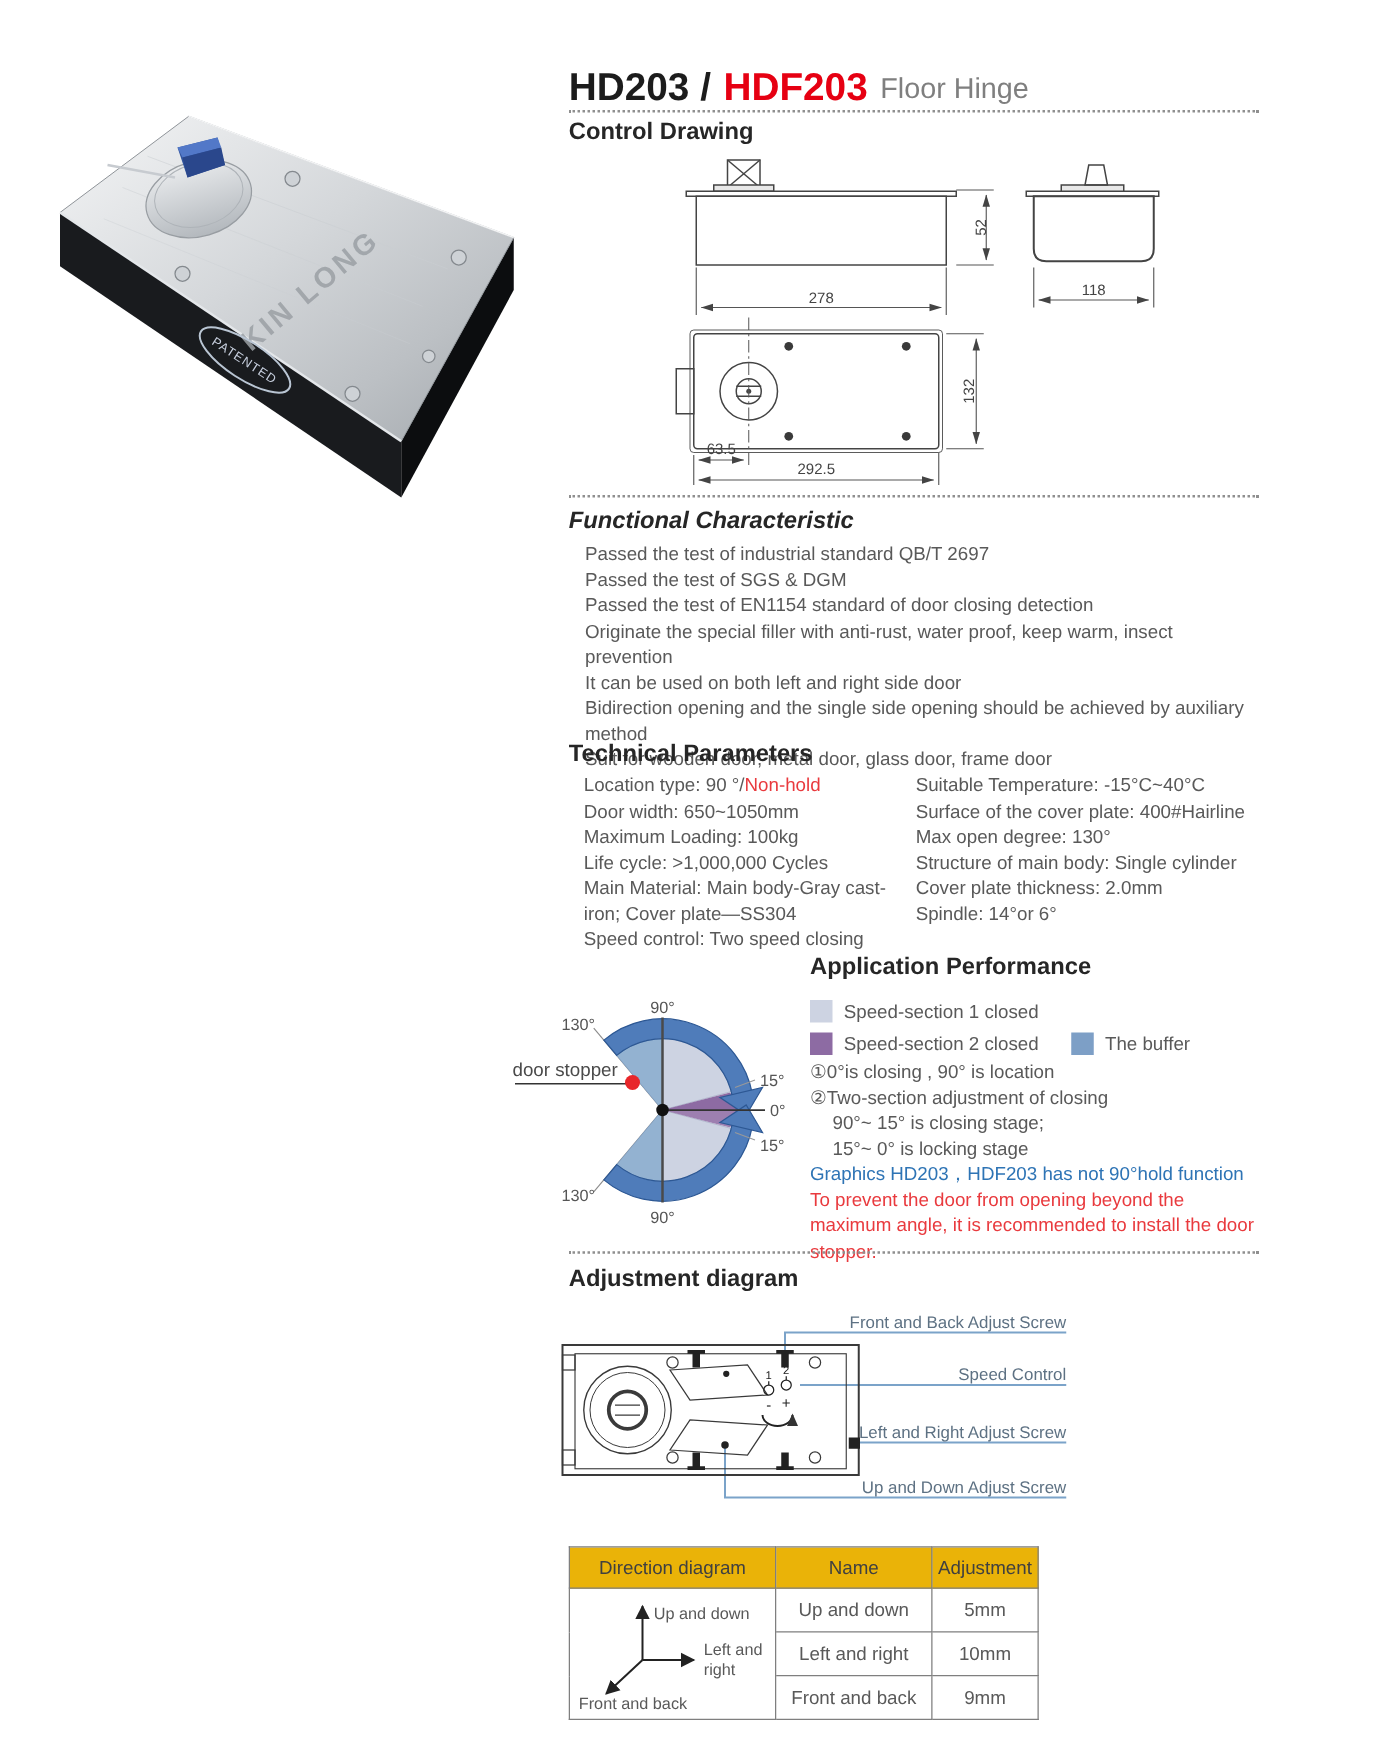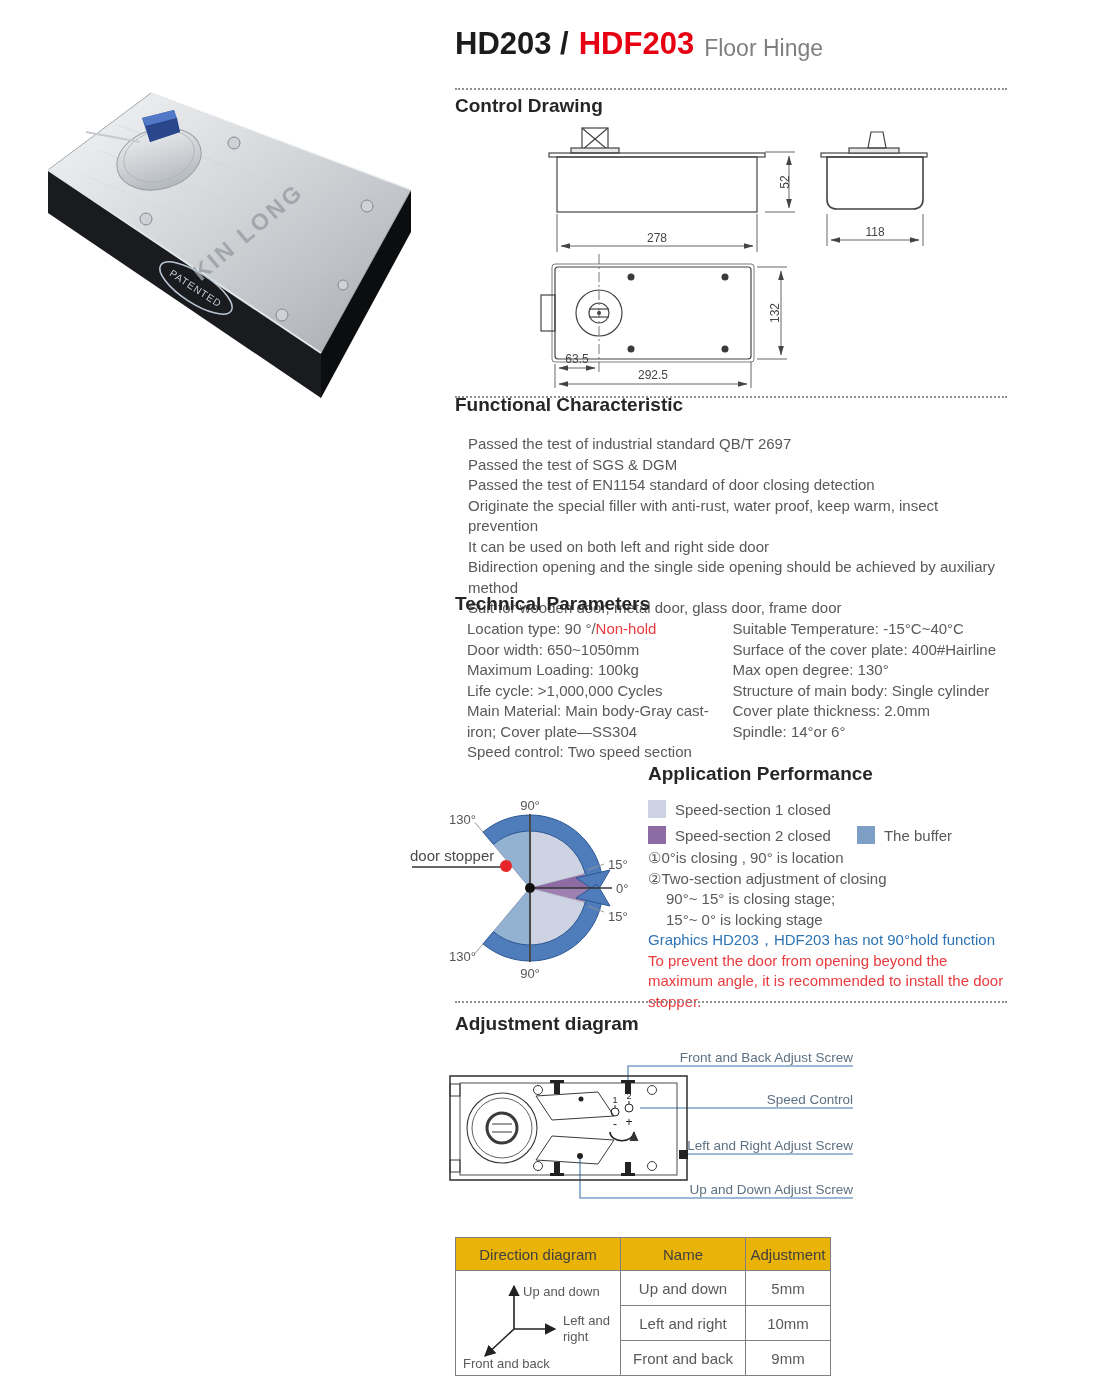--- a/index.html
+++ b/index.html
@@ -1,19 +1,19 @@
 <!DOCTYPE html>
 <html><head>
 <meta charset="utf-8">
 <style>
   html,body{margin:0;padding:0;background:#fff;}
   .page{position:relative;width:1101px;height:1390px;background:#fff;overflow:hidden;
         font-family:"Liberation Sans",sans-serif;color:#595959;}
   .abs{position:absolute;}
-  .title-row{left:455px;top:26px;display:flex;align-items:flex-end;gap:10px;white-space:nowrap;}
+  .title-row{left:455px;top:52px;display:flex;align-items:center;gap:10px;white-space:nowrap;}
   .model{font-size:31px;font-weight:bold;color:#1c1c1c;letter-spacing:0;}
   .model.b{color:#e60012;}
   .suffix{font-size:23px;color:#7f7f7f;font-weight:500;}
   .dotted{left:455px;width:552px;height:0;border-top:2px dotted #8f8f8f;}
   .sec-h{font-size:19px;font-weight:bold;color:#262626;}
   .body-txt{font-size:15px;line-height:20.5px;color:#595959;}
   .func-list{left:468px;top:434px;width:540px;}
   .tech-col{width:262px;}
   .tech-wrap{left:467px;top:619px;width:545px;display:flex;}
   .tech-col.rt{width:280px;margin-left:4px;}
@@ -157,40 +157,40 @@
       <text x="202" y="120" text-anchor="middle">278</text>
       <text x="420" y="114" text-anchor="middle">118</text>
       <text x="320" y="195" text-anchor="middle" transform="rotate(-90 320 191)">132</text>
       <text x="122" y="241" text-anchor="middle">63.5</text>
       <text x="198" y="257" text-anchor="middle">292.5</text>
     </g>
   </svg>
 
   <div class="abs dotted" style="top:396px;"></div>
 
-  <div class="abs sec-h" style="left:455px;top:394px;">Functional Characteristic</div>
+  <div class="abs sec-h" style="left:455px;top:406px;font-style:italic;">Functional Characteristic</div>
   <div class="abs func-list body-txt">
     <div>Passed the test of industrial standard QB/T 2697</div>
     <div>Passed the test of SGS &amp; DGM</div>
     <div>Passed the test of EN1154 standard of door closing detection</div>
     <div>Originate the special filler with anti-rust, water proof, keep warm, insect prevention</div>
     <div>It can be used on both left and right side door</div>
     <div>Bidirection opening and the single side opening should be achieved by auxiliary method</div>
     <div>Suit for wooden door, metal door, glass door, frame door</div>
   </div>
 
   <div class="abs sec-h" style="left:455px;top:593px;">Technical Parameters</div>
   <div class="abs tech-wrap body-txt">
     <div class="tech-col">
       <div><span>Location type: 90 °/</span><span class="red">Non-hold</span></div>
       <div>Door width: 650~1050mm</div>
       <div>Maximum Loading: 100kg</div>
       <div>Life cycle: &gt;1,000,000 Cycles</div>
       <div>Main Material: Main body-Gray cast-iron; Cover plate—SS304</div>
-      <div>Speed control: Two speed section</div>
+      <div>Speed control: Two speed closing</div>
     </div>
     <div class="tech-col rt">
       <div>Suitable Temperature: -15°C~40°C</div>
       <div>Surface of the cover plate: 400#Hairline</div>
       <div>Max open degree: 130°</div>
       <div>Structure of main body: Single cylinder</div>
       <div>Cover plate thickness: 2.0mm</div>
       <div>Spindle: 14°or 6°</div>
     </div>
   </div>

